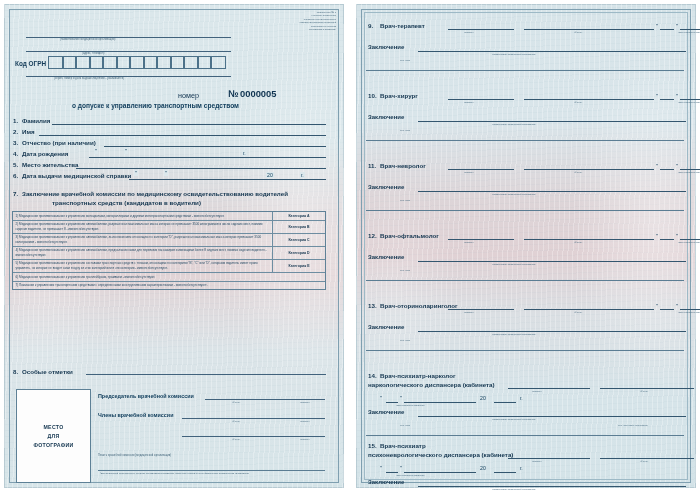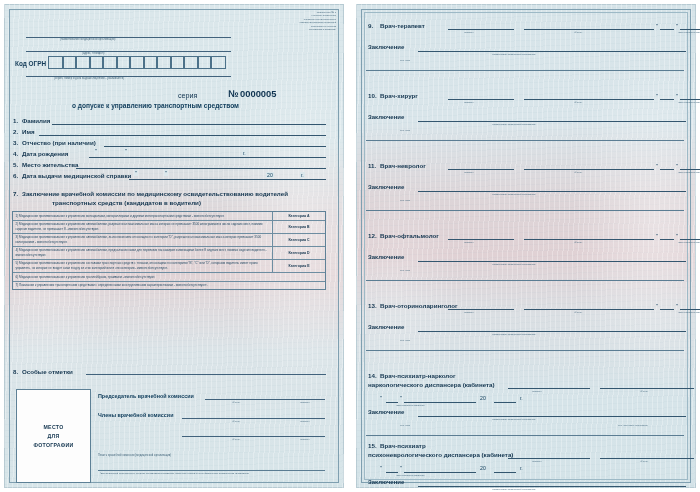--- a/index.html
+++ b/index.html
@@ -98,21 +98,21 @@
         <div class="cell" style="left: 152px; top: 52px; width: 13.5px; height: 11px;"></div>
         <div class="cell" style="left: 165.5px; top: 52px; width: 13.5px; height: 11px;"></div>
         <div class="cell" style="left: 179px; top: 52px; width: 13.5px; height: 11px;"></div>
         <div class="cell" style="left: 192.5px; top: 52px; width: 13.5px; height: 11px;"></div>
         <div class="cell" style="left: 206px; top: 52px; width: 13.5px; height: 11px;"></div>
       </div>
 
     <div class="ln" style="left:22px;top:72px;width:205px;"></div>
     <div class="t micro" style="left:50px;top:73px;">(серия, номер и дата выдачи лицензии - указывается)</div>
 
-    <div class="t serial" style="left:174px;top:87px;">серия</div>
+    <div class="t serial" style="left:174px;top:87px;">номер</div>
     <div class="t numno" style="left:224px;top:84px;">№</div>
     <div class="t numno" style="left:236px;top:84px;">0000005</div>
     <div class="t subtitle" style="left:68px;top:98px;">о допуске к управлению транспортным средством</div>
 
     <div id="field-rows">
         <div class="t num" style="left: 9px; top: 113px;">1.</div>
         <div class="t num" style="left: 18px; top: 113px;">Фамилия</div>
         <div class="lnhv" style="left: 48px; top: 120px; width: 274px;"></div>
         <div class="t num" style="left: 9px; top: 124px;">2.</div>
         <div class="t num" style="left: 18px; top: 124px;">Имя</div>

